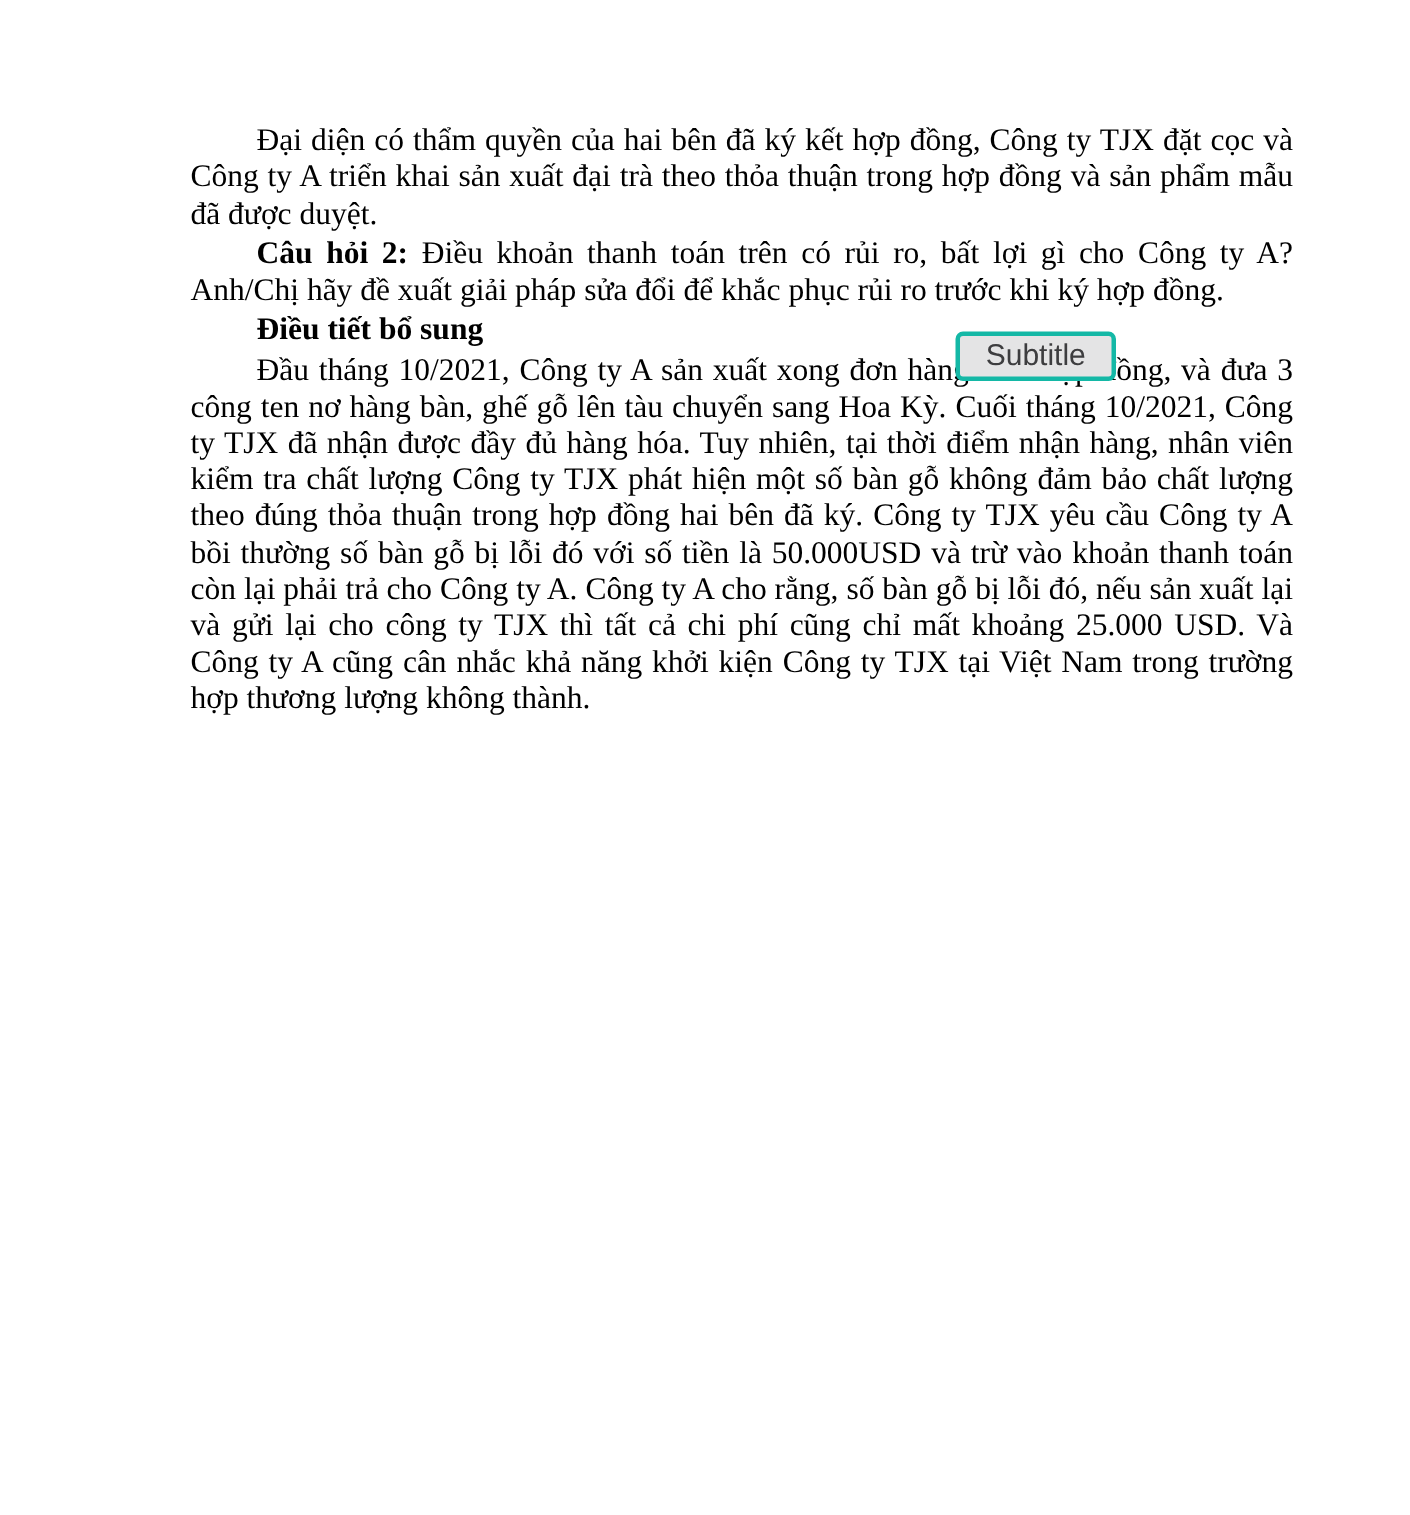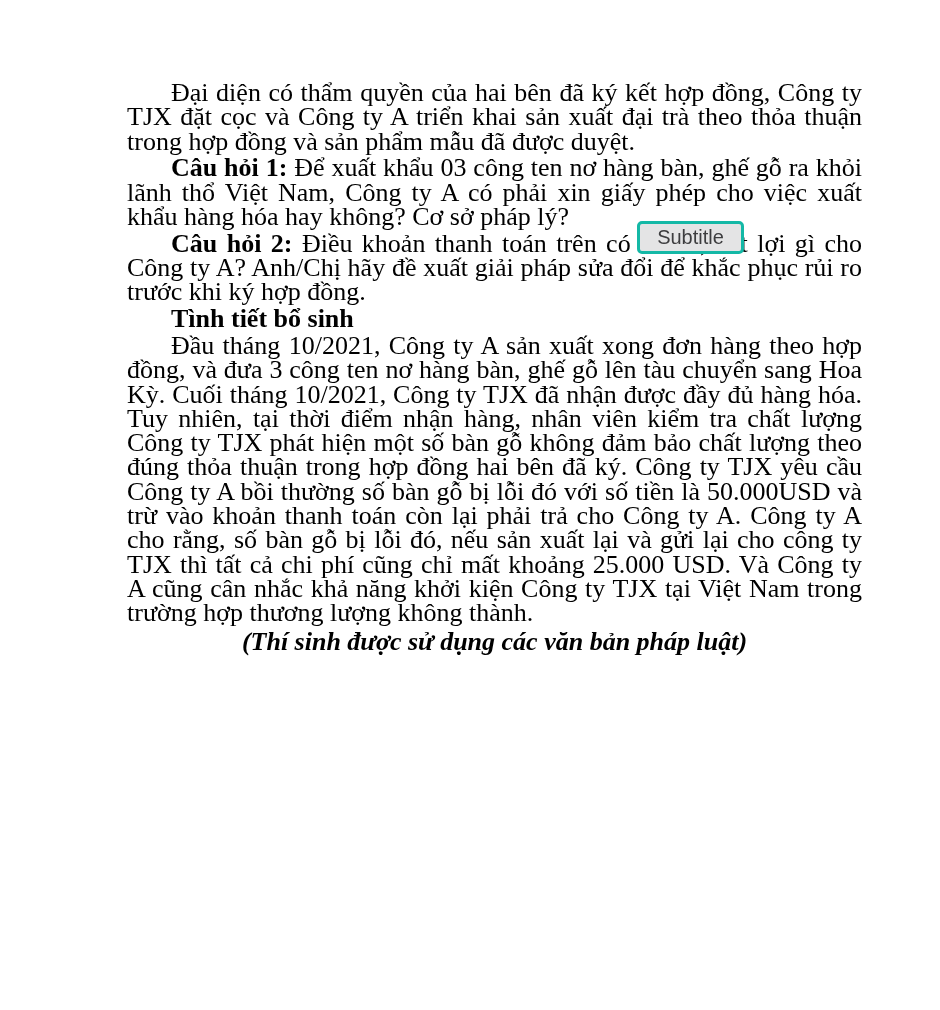--- a/index.html
+++ b/index.html
@@ -13,21 +13,21 @@
     height: 1010px;
     background: #ffffff;
     overflow: hidden;
   }
   .page-content {
     position: absolute;
     left: 127px;
     top: 81px;
     width: 735px;
     font-family: "Liberation Serif", "DejaVu Serif", serif;
-    font-size: 26px;
+    font-size: 21px;
     line-height: 24.3px;
     color: #000000;
     text-align: justify;
   }
   .para {
     margin: 0 0 2.5px 0;
     text-indent: 44px;
   }
   .para b {
     font-weight: bold;
@@ -61,31 +61,29 @@
 </style>
 </head>
 <body>
 
 <div class="viewport">
 
   <div class="page-content">
 
     <p class="para"><span>Đại diện có thẩm quyền của hai bên đã ký kết hợp đồng, Công ty TJX đặt cọc và Công ty A triển khai sản xuất đại trà theo thỏa thuận trong hợp đồng và sản phẩm mẫu đã được duyệt.</span></p>
 
-    <p class="para"><b>Câu hỏi 1:</b><span> Để xuất khẩu 03 công ten nơ hàng bàn, ghế gỗ ra khỏi lãnh thổ Việt Nam, Công ty A có phải xin giấy phép cho việc xuất khẩu hàng hóa hay không? Cơ sở pháp lý?</span></p>
 
     <p class="para"><b>Câu hỏi 2:</b><span> Điều khoản thanh toán trên có rủi ro, bất lợi gì cho Công ty A? Anh/Chị hãy đề xuất giải pháp sửa đổi để khắc phục rủi ro trước khi ký hợp đồng.</span></p>
 
 
-    <p class="para"><b>Tình tiết bổ sinh</b></p>
+    <p class="para"><b>Điều tiết bổ sung</b></p>
 
     <p class="para"><span>Đầu tháng 10/2021, Công ty A sản xuất xong đơn hàng theo hợp đồng, và đưa 3 công ten nơ hàng bàn, ghế gỗ lên tàu chuyển sang Hoa Kỳ. Cuối tháng 10/2021, Công ty TJX đã nhận được đầy đủ hàng hóa. Tuy nhiên, tại thời điểm nhận hàng, nhân viên kiểm tra chất lượng Công ty TJX phát hiện một số bàn gỗ không đảm bảo chất lượng theo đúng thỏa thuận trong hợp đồng hai bên đã ký. Công ty TJX yêu cầu Công ty A bồi thường số bàn gỗ bị lỗi đó với số tiền là 50.000USD và trừ vào khoản thanh toán còn lại phải trả cho Công ty A. Công ty A cho rằng, số bàn gỗ bị lỗi đó, nếu sản xuất lại và gửi lại cho công ty TJX thì tất cả chi phí cũng chỉ mất khoảng 25.000 USD. Và Công ty A cũng cân nhắc khả năng khởi kiện Công ty TJX tại Việt Nam trong trường hợp thương lượng không thành.</span></p>
 
 
-    <p class="para-center"><span>(Thí sinh được sử dụng các văn bản pháp luật)</span></p>
 
   </div>
 
   <div class="subtitle-overlay">
     <span>Subtitle</span>
   </div>
 
 </div>
 
 </body></html>

